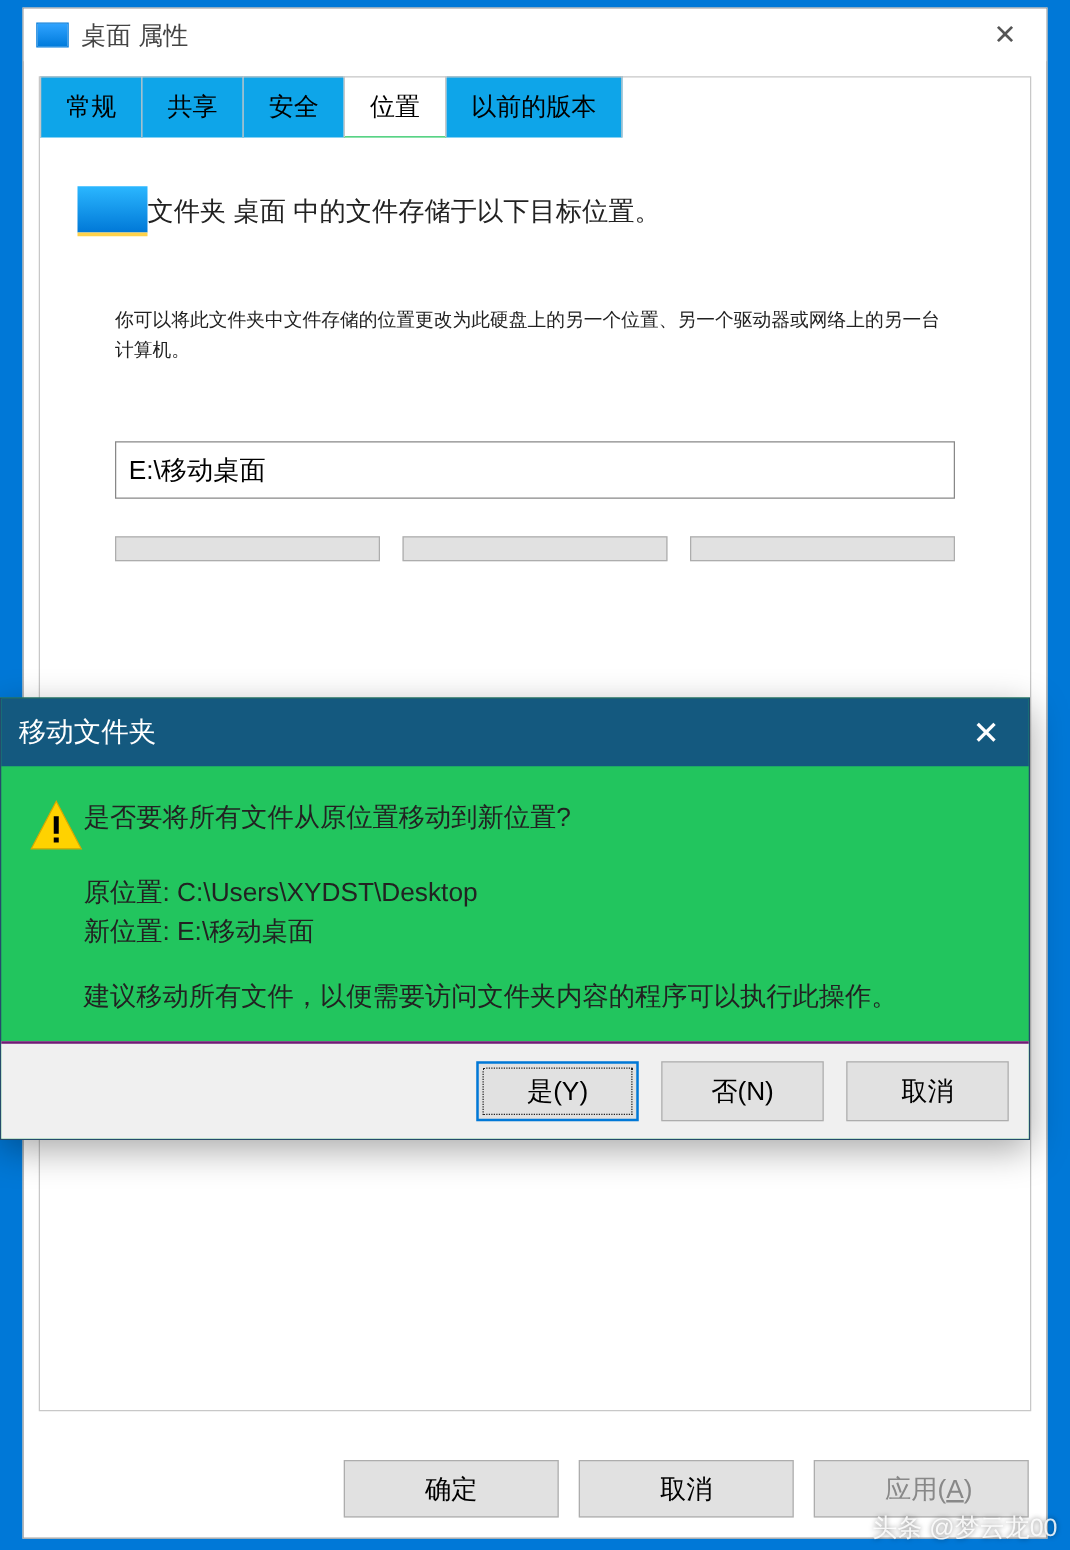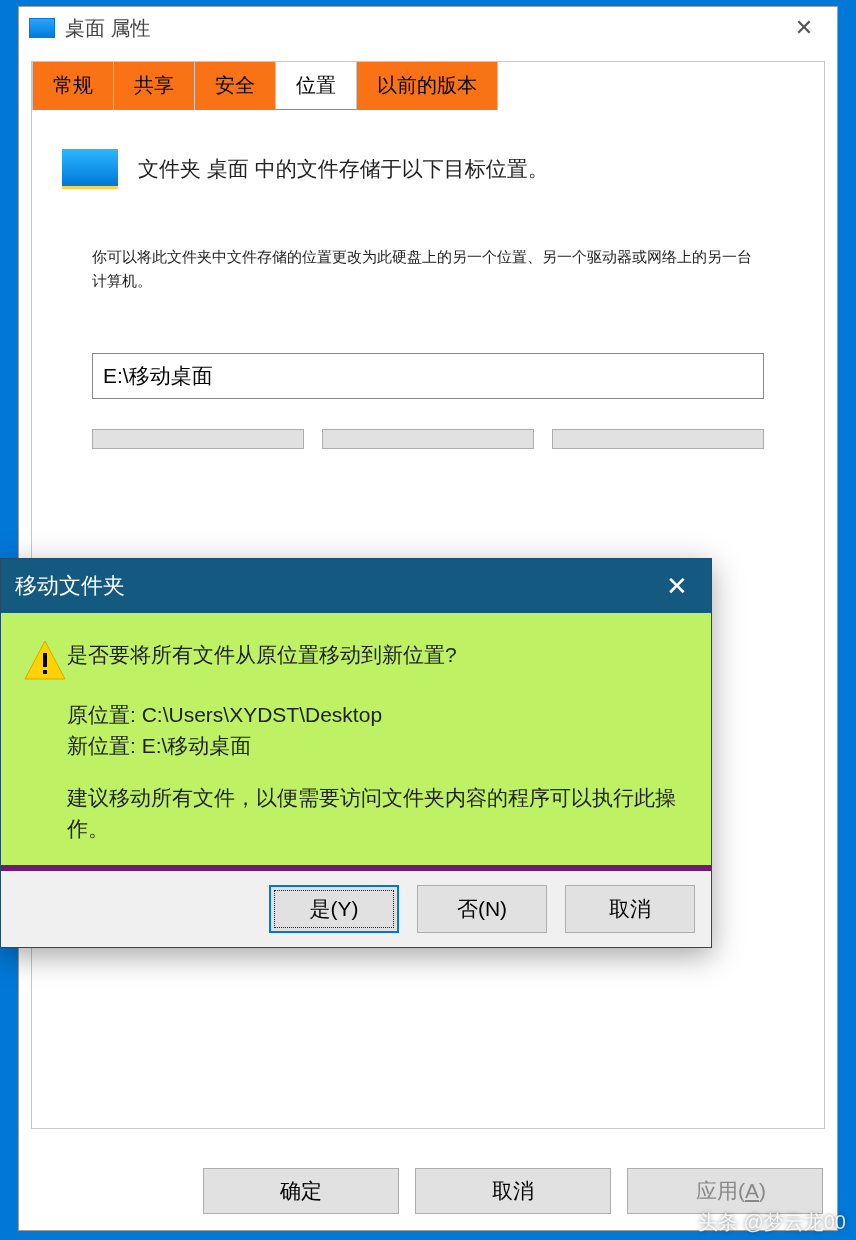--- a/index.html
+++ b/index.html
@@ -65,29 +65,28 @@
       background:#fff;
       margin-right:-1px;
       position:relative;
       top:0px;
     }
     .tab.active {
       border-bottom:1px solid #22c55e;
       z-index:2;
     }
     .tab:not(.active){
-      background:#f97316;
+      background:#0ea5e9;
     }
     .tab-content {
       padding: 38px 30px;
     }
     .desc-row {
       display:flex;
       align-items:center;
-      gap: 20px;
       margin-bottom: 56px;
     }
     .desktop-icon {
       width: 56px; height: 40px;
       background: linear-gradient(#2bb7ff,#0078d7);
       border-bottom: 3px solid #ffd24a;
     }
     .desc-text { font-size: 21px; color:#222; }
     .long-text { font-size: 15px; color:#222; line-height:1.6; margin:0 30px 60px 30px;}
     .path-input-wrap { margin: 0 30px 30px 30px; }
@@ -113,36 +112,36 @@
     .bottom-buttons {
       position:absolute;
       bottom: 16px;
       right: 14px;
       display:flex;
       gap: 16px;
     }
     .win-btn {
       font-size: 21px;
       padding: 8px 0;
-      width: 196px;
+      width: 172px;
       text-align:center;
       background:#e1e1e1;
       border:1px solid #adadad;
       font-family:inherit;
     }
     .win-btn.disabled { color:#888;padding-left:12px; }
     .underline { text-decoration: underline; }
     
     
     .modal {
       position:absolute;
       left: 0;
       top: 558px;
-      width: 712px;
-      background:#bef264;
+      width: 824px;
+      background:#22c55e;
       border:1px solid #254b6b;
       box-shadow: 0 8px 28px rgba(0,0,0,0.35);
     }
     .modal-titlebar {
       height: 54px;
       background:#14597f;
       color:#fff;
       display:flex;
       align-items:center;
       padding: 0 10px 0 14px;
@@ -157,21 +156,21 @@
     .modal-body {
       padding: 26px 22px 20px 22px;
       display:flex;
     }
     .warn-icon svg { width:44px; height:44px; }
     .modal-text { font-size: 21px; color:#222; line-height:1.5; }
     .modal-text .q { margin-bottom: 28px; }
     .modal-text .locs { margin-bottom: 20px; }
     .modal-footer {
       background:#f0f0f0;
-      border-top:6px solid #701a75;
+      border-top:2px solid #701a75;
       padding: 14px 16px;
       display:flex;
       justify-content:flex-end;
       gap: 18px;
     }
     .modal-btn {
       font-size: 21px;
       padding: 8px 0;
       width: 130px;
       text-align:center;

